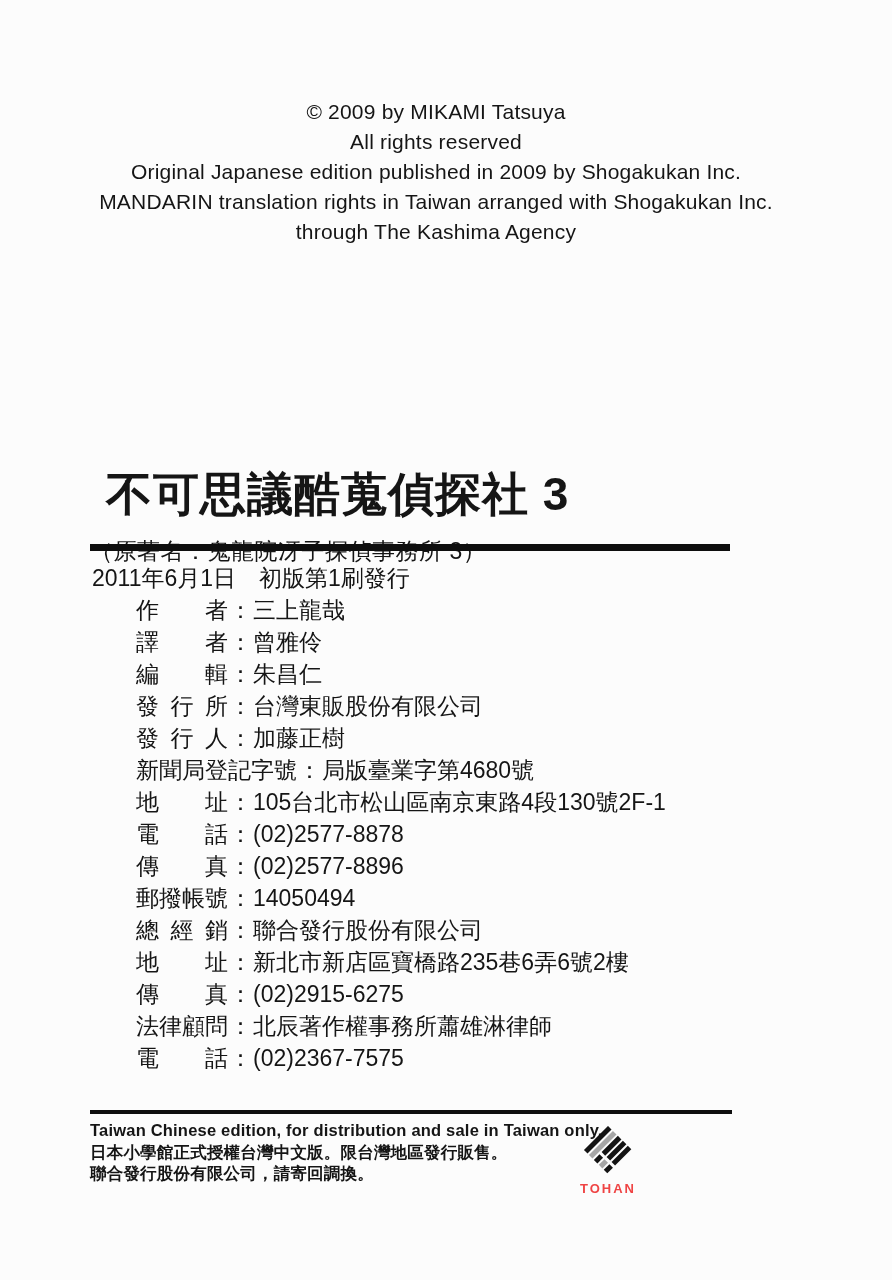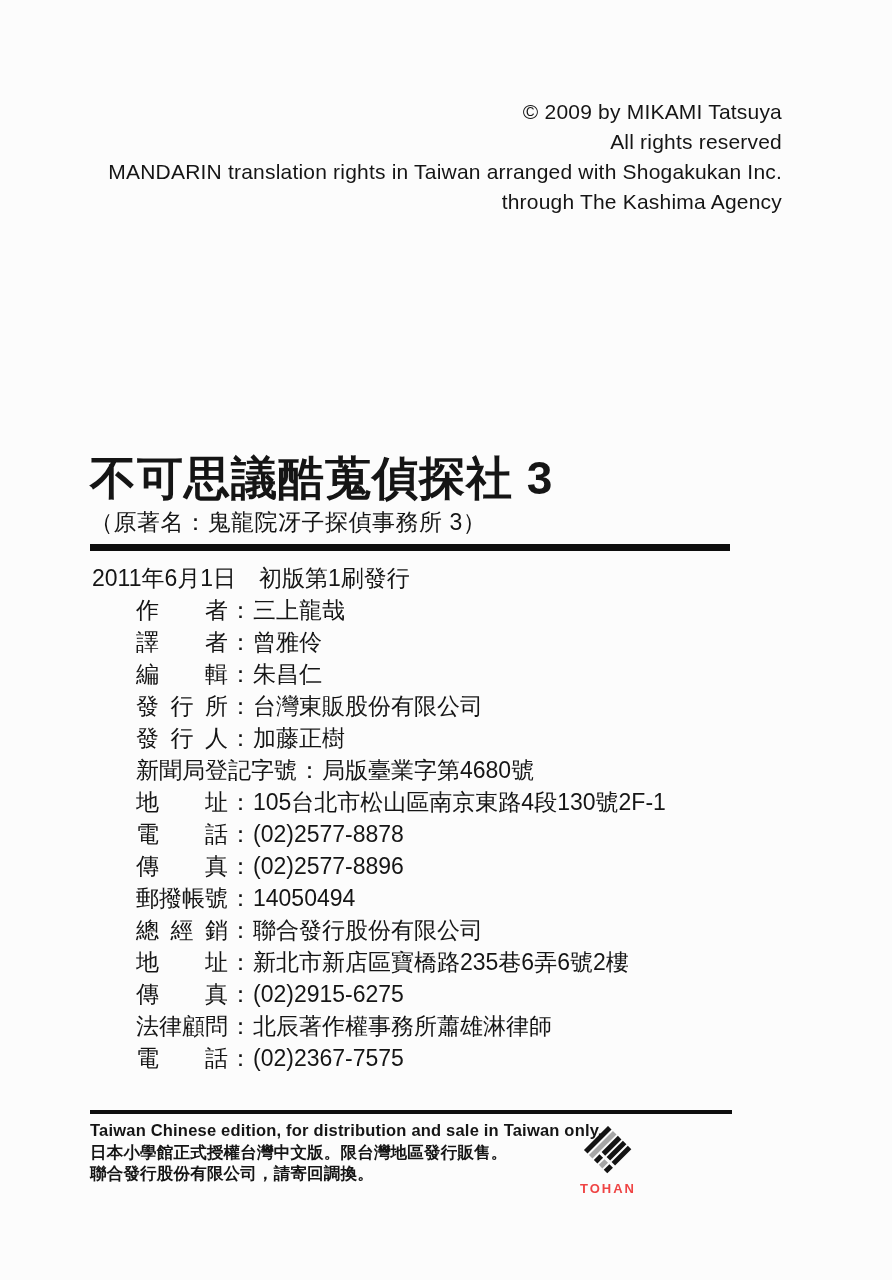--- a/index.html
+++ b/index.html
@@ -17,35 +17,35 @@
     font-family: "Liberation Sans", "DejaVu Sans", sans-serif;
     overflow: hidden;
   }
 
   
   .copyright {
     position: absolute;
     top: 97px;
     left: 90px;
     width: 692px;
-    text-align: right;
+    text-align: center;
     font-size: 21px;
     line-height: 30px;
     letter-spacing: 0.2px;
   }
 
   
   .title-block {
     position: absolute;
     top: 453px;
     left: 90px;
     width: 660px;
   }
   .title {
-    margin: 0;
+    margin: 16px;
     font-size: 46px;
     font-weight: bold;
     letter-spacing: 1px;
     line-height: 1.1;
   }
   .orig-title {
     margin-top: 3px;
     font-size: 23px;
     letter-spacing: 0.5px;
   }
@@ -114,20 +114,21 @@
 <body>
 
 <div class="page">
 
   <header class="copyright">
 
       <div class="c-line">© 2009 by MIKAMI Tatsuya</div>
 
       <div class="c-line">All rights reserved</div>
 
+      <div class="c-line">Original Japanese edition published in 2009 by Shogakukan Inc.</div>
 
       <div class="c-line">MANDARIN translation rights in Taiwan arranged with Shogakukan Inc.</div>
 
       <div class="c-line">through The Kashima Agency</div>
     </header>
 
   <section class="title-block">
     <h1 class="title">不可思議酷蒐偵探社 3</h1>
     <div class="orig-title">（原著名：鬼龍院冴子探偵事務所 3）</div>
   </section>

